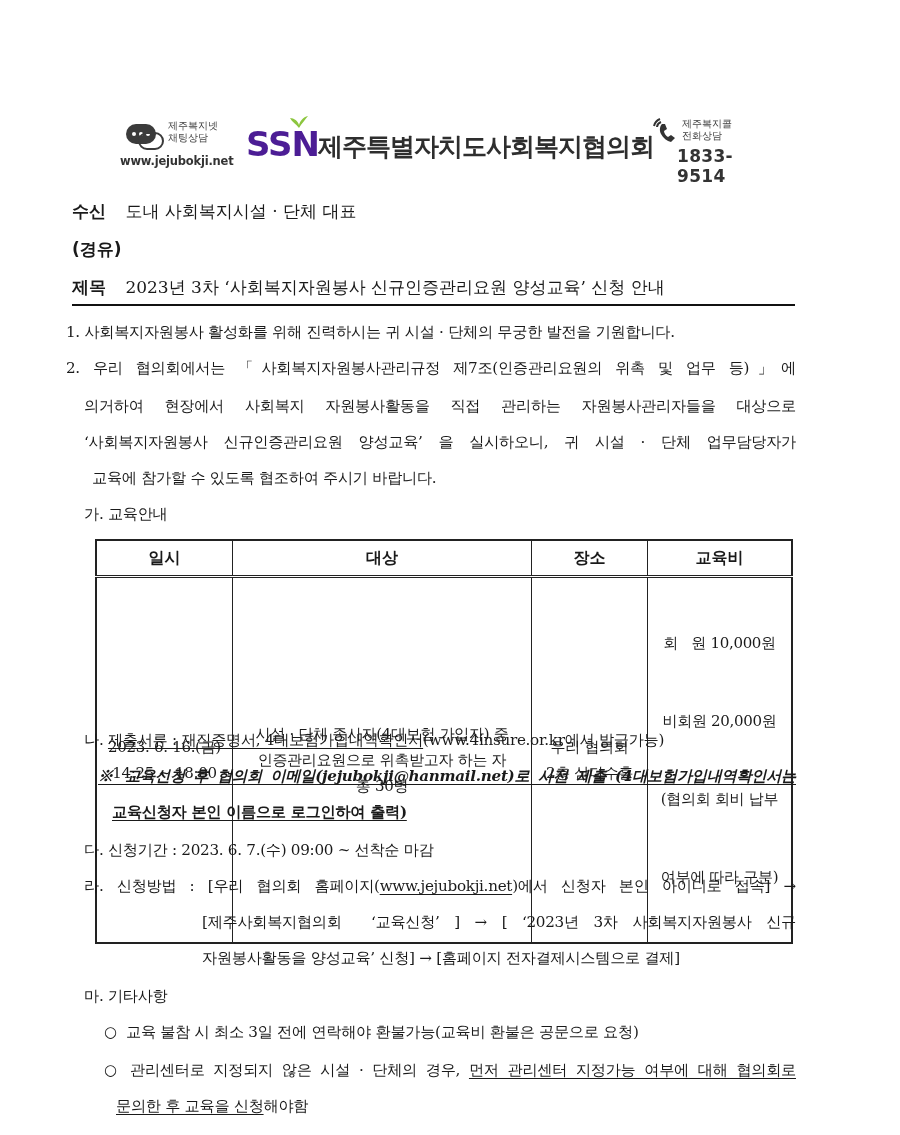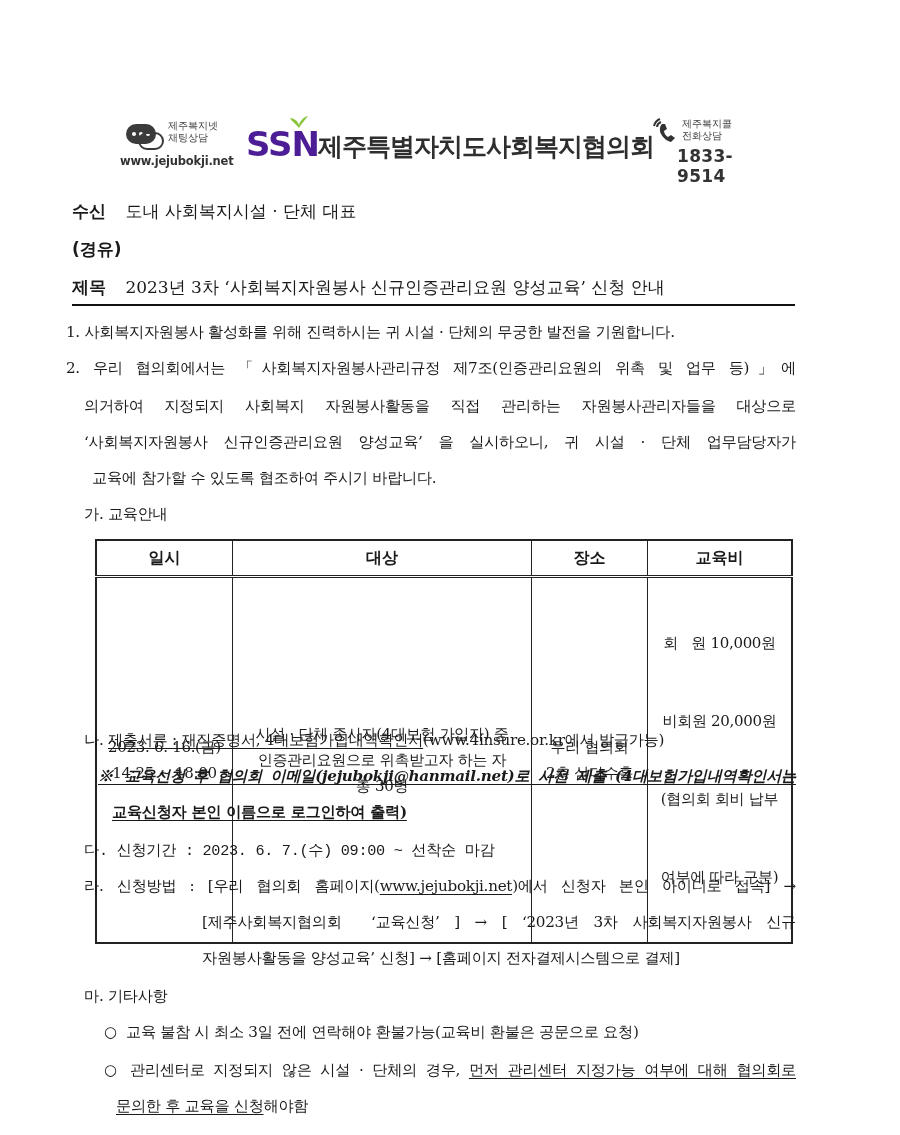--- a/index.html
+++ b/index.html
@@ -126,21 +126,21 @@
   <span class="field-key">(경유)</span>
 </div>
 <div class="abs field-line" style="top:276px;">
   <span class="field-key">제목</span>
   <span>2023년 3차 ‘사회복지자원봉사 신규인증관리요원 양성교육’ 신청 안내</span>
 </div>
 <div class="abs rule" style="top:304px;"></div>
 
 <div class="abs para" style="top:322px;">1. 사회복지자원봉사 활성화를 위해 진력하시는 귀 시설 · 단체의 무궁한 발전을 기원합니다.</div>
 <div class="abs para justify" style="top:358px;">2. 우리 협의회에서는 「사회복지자원봉사관리규정 제7조(인증관리요원의 위촉 및 업무 등)」에</div>
-<div class="abs para justify" style="top:396px; left:84px; width:712px;">의거하여 지정되지 사회복지 자원봉사활동을 직접 관리하는 자원봉사관리자들을 대상으로</div>
+<div class="abs para justify" style="top:396px; left:84px; width:712px;">의거하여 현장에서 사회복지 자원봉사활동을 직접 관리하는 자원봉사관리자들을 대상으로</div>
 <div class="abs para justify" style="top:432px; left:84px; width:712px;">‘사회복지자원봉사 신규인증관리요원 양성교육’ 을 실시하오니, 귀 시설 · 단체 업무담당자가</div>
 <div class="abs para" style="top:468px; left:92px;">교육에 참가할 수 있도록 협조하여 주시기 바랍니다.</div>
 <div class="abs para" style="top:504px; left:84px;">가. 교육안내</div>
 
 <table class="edu">
   <thead>
     <tr>
       <th style="width:127px;">일시</th>
       <th style="width:290px;">대상</th>
       <th style="width:107px;margin-top:48px;">장소</th>
@@ -171,21 +171,21 @@
     </tr>
   </tbody>
 </table>
 
 <div class="abs para" style="top:730px; left:84px;">
   <span>나. </span><span class="ul">제출서류 : 재직증명서, 4대보험가입내역확인서</span><span>(www.4insure.or.kr에서 발급가능)</span>
 </div>
 <div class="abs para bold ul" style="top:766px; left:98px; width:698px; text-align:justify; text-align-last:justify;font-style:italic;">※ 교육신청 후 협의회 이메일(jejubokji@hanmail.net)로 사전 제출 (4대보험가입내역확인서는</div>
 <div class="abs para bold ul" style="top:802px; left:112px;">교육신청자 본인 이름으로 로그인하여 출력)</div>
 
-<div class="abs para" style="top:840px; left:84px;font-family:Liberation Mono, monospace;">다. 신청기간 : 2023. 6. 7.(수) 09:00 ~ 선착순 마감</div>
+<div class="abs para" style="top:840px; left:84px;">다. 신청기간 : 2023. 6. 7.(수) 09:00 ~ 선착순 마감</div>
 
 <div class="abs para" style="top:876px; left:84px; width:712px; text-align:justify; text-align-last:justify;">
   <span>라. 신청방법 : [우리 협의회 홈페이지(</span><span class="ul">www.jejubokji.net</span><span>)에서 신청자 본인 아이디로 접속] →</span>
 </div>
 <div class="abs para" style="top:912px; left:202px; width:594px; text-align:justify; text-align-last:justify; white-space:pre;">[제주사회복지협의회  ‘교육신청’ ] → [ ‘2023년 3차 사회복지자원봉사 신규</div>
 <div class="abs para" style="top:948px; left:202px;">자원봉사활동을 양성교육’ 신청] → [홈페이지 전자결제시스템으로 결제]</div>
 
 <div class="abs para" style="top:986px; left:84px;">마. 기타사항</div>
 <div class="abs para" style="top:1022px; left:104px; white-space:pre;">○  교육 불참 시 최소 3일 전에 연락해야 환불가능(교육비 환불은 공문으로 요청)</div>
 <div class="abs para" style="top:1060px; left:104px; width:692px; text-align:justify; text-align-last:justify;">

